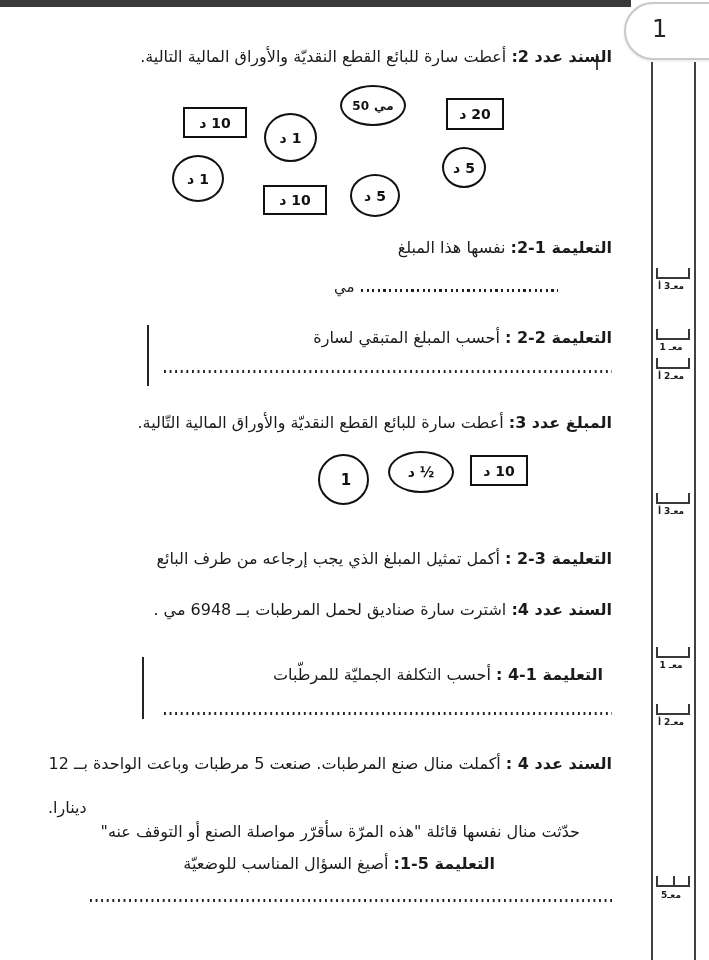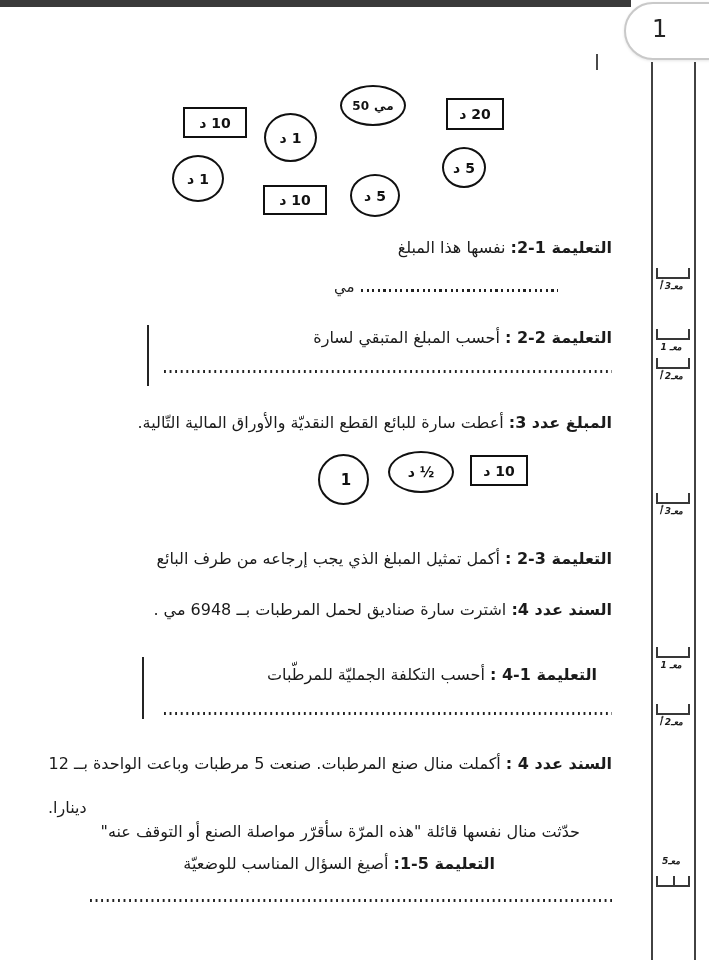--- a/index.html
+++ b/index.html
@@ -15,21 +15,21 @@
   .page-tab .num{position:absolute;left:26px;top:11px;font-size:24px;color:#242424;}
   .tab-tick{position:absolute;left:596px;top:54px;width:2px;height:16px;background:#4a4a4a;}
   
   .mline{position:absolute;top:62px;width:2px;height:898px;background:#424242;}
   .mline.l{left:651px;} .mline.r{left:694px;}
   
   .bracket{position:absolute;left:656px;width:34px;height:11px;box-sizing:border-box;
            border:2px solid #383838;border-top:none;}
   .bracket.split::after{content:"";position:absolute;left:50%;top:0;width:2px;height:100%;background:#383838;}
   .mlabel{position:absolute;left:648px;width:46px;text-align:center;font-size:9px;
-          font-weight:bold;color:#1a1a1a;direction:rtl;line-height:11px;font-style:italic;}
+          font-weight:bold;color:#1a1a1a;direction:rtl;line-height:11px;}
   
   .row{position:absolute;direction:rtl;font-size:16px;line-height:22px;white-space:nowrap;color:#1b1b1b;}
   .row .b{font-weight:bold;}
   
   .shape{position:absolute;box-sizing:border-box;border:2px solid #101010;background:#fff;
          display:flex;align-items:center;justify-content:center;gap:5px;
          font-weight:bold;font-size:14px;color:#111;}
   .shape.round{border-radius:50%;}
   .shape span{display:block;}
   
@@ -51,20 +51,23 @@
   <div class="top-strip"></div>
 
   <div class="page-tab">
     <div class="num">1</div>
   </div>
   <div class="tab-tick"></div>
 
   <div class="mline l"></div>
   <div class="mline r"></div>
 
+  <div class="row" style="top:46px;right:97px;">
+    <span class="b">السند عدد 2:</span><span> أعطت سارة للبائع القطع النقديّة والأوراق المالية التالية.</span>
+  </div>
 
   <div class="shape" style="left:183px;top:107px;width:64px;height:31px;">
     <span>د</span>
       <span>10</span>
   </div>
   <div class="shape round" style="left:264px;top:113px;width:53px;height:49px;">
     <span>د</span>
       <span>1</span>
   </div>
   <div class="shape round" style="left:340px;top:85px;width:66px;height:41px;font-size:12px;align-items:center;">
@@ -125,21 +128,21 @@
   </div>
 
   <div class="row" style="top:548px;right:97px;">
     <span class="b">التعليمة 3-2 :</span><span> أكمل تمثيل المبلغ الذي يجب إرجاعه من طرف البائع</span>
   </div>
 
   <div class="row" style="top:599px;right:97px;">
     <span class="b">السند عدد 4:</span><span> اشترت سارة صناديق لحمل المرطبات بــ 6948 مي .</span>
   </div>
 
-  <div class="row" style="top:664px;right:112px;">
+  <div class="row" style="top:664px;right:106px;">
     <span class="b">التعليمة 1-4 :</span><span> أحسب التكلفة الجمليّة للمرطّبات</span>
   </div>
   <div class="vbar" style="left:142px;top:657px;height:62px;"></div>
   <div class="dots" style="left:164px;top:712px;width:448px;"></div>
 
   <div class="row" style="top:753px;right:97px;">
     <span class="b">السند عدد 4 :</span><span> أكملت منال صنع المرطبات. صنعت 5 مرطبات وباعت الواحدة بــ 12</span>
   </div>
   <div class="row" style="top:797px;left:48px;right:auto;">
     <span>دينارا.</span>
@@ -165,15 +168,15 @@
   <div class="bracket" style="top:493px;"></div>
   <div class="mlabel" style="top:506px;">معـ3 أ</div>
 
   <div class="bracket" style="top:647px;"></div>
   <div class="mlabel" style="top:660px;">معـ 1</div>
 
   <div class="bracket" style="top:704px;"></div>
   <div class="mlabel" style="top:717px;">معـ2 أ</div>
 
   <div class="bracket split" style="top:876px;"></div>
-  <div class="mlabel" style="top:856px;">معـ5</div>
+  <div class="mlabel" style="top:890px;">معـ5</div>
 
 </div>
 
 </body></html>

